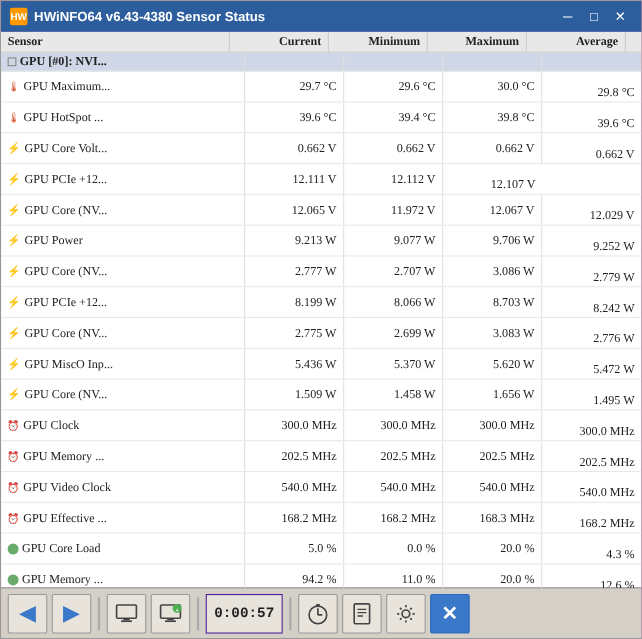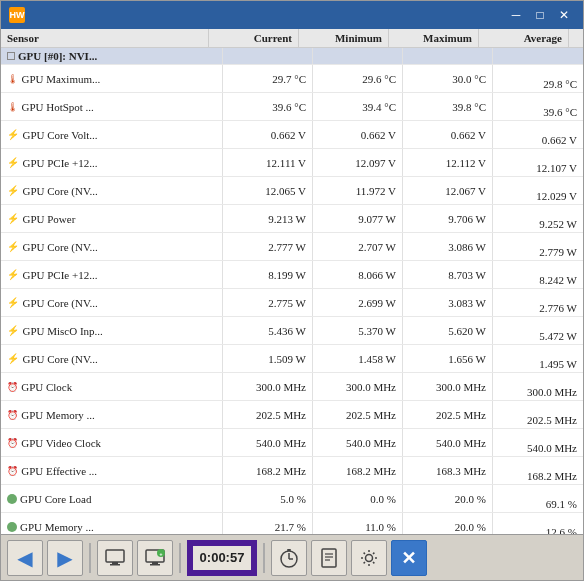--- a/index.html
+++ b/index.html
@@ -174,35 +174,37 @@
       height: 30px;
       background: #aaa;
       margin: 0 2px;
     }
     .time-display {
       font-size: 13px;
       font-weight: 600;
       color: #222;
       padding: 0 1px;
       background: #e8e4dc;
-      border: 6px solid #4c1d95;
+      border: 1px solid #4c1d95;
       height: 36px;
       display: flex;
       align-items: center;
       min-width: 70px;
       justify-content: center;
+      font-family: Liberation Mono, monospace;
     }
   </style>
 </head>
 <body>
 
 <div class="window">
   <div class="title-bar">
     <div class="title-bar-left">
       <div class="title-bar-icon">HW</div>
+      <span>HWiNFO64 v6.43-4380 Sensor Status</span>
     </div>
     <div class="title-bar-controls">
       <button class="title-btn">─</button>
       <button class="title-btn">□</button>
       <button class="title-btn close">✕</button>
     </div>
   </div>
 
   <div class="table-container">
     <div class="table-header">
@@ -253,21 +255,20 @@
           <div class="cell right">0.662 V</div>
           <div class="cell right">0.662 V</div>
           <div class="cell right">0.662 V</div>
         </div>
         <div class="row">
           <div class="cell sensor-name">
             <span class="icon-bolt">⚡</span>
             <span>GPU PCIe +12...</span>
           </div>
           <div class="cell right">12.111 V</div>
-          <div class="cell right">12.097 V</div>
           <div class="cell right">12.112 V</div>
           <div class="cell right">12.107 V</div>
         </div>
         <div class="row">
           <div class="cell sensor-name">
             <span class="icon-bolt">⚡</span>
             <span>GPU Core (NV...</span>
           </div>
           <div class="cell right">12.065 V</div>
           <div class="cell right">11.972 V</div>
@@ -375,28 +376,28 @@
           <div class="cell right">168.2 MHz</div>
         </div>
         <div class="row">
           <div class="cell sensor-name">
             <span style="display: inline-block; width: 10px; height: 10px; border-radius: 50%; background: rgb(106, 170, 106); flex-shrink: 0;"></span>
             <span>GPU Core Load</span>
           </div>
           <div class="cell right">5.0 %</div>
           <div class="cell right">0.0 %</div>
           <div class="cell right">20.0 %</div>
-          <div class="cell right">69.1 %</div>
+          <div class="cell right">4.3 %</div>
         </div>
         <div class="row">
           <div class="cell sensor-name">
             <span style="display: inline-block; width: 10px; height: 10px; border-radius: 50%; background: rgb(106, 170, 106); flex-shrink: 0;"></span>
             <span>GPU Memory ...</span>
           </div>
-          <div class="cell right">21.7 %</div>
+          <div class="cell right">94.2 %</div>
           <div class="cell right">11.0 %</div>
           <div class="cell right">20.0 %</div>
           <div class="cell right">12.6 %</div>
         </div>
         <div class="row">
           <div class="cell sensor-name">
             <span style="display: inline-block; width: 10px; height: 10px; border-radius: 50%; background: rgb(106, 170, 106); flex-shrink: 0;"></span>
             <span>GPU Video En...</span>
           </div>
           <div class="cell right">0.0 %</div>

